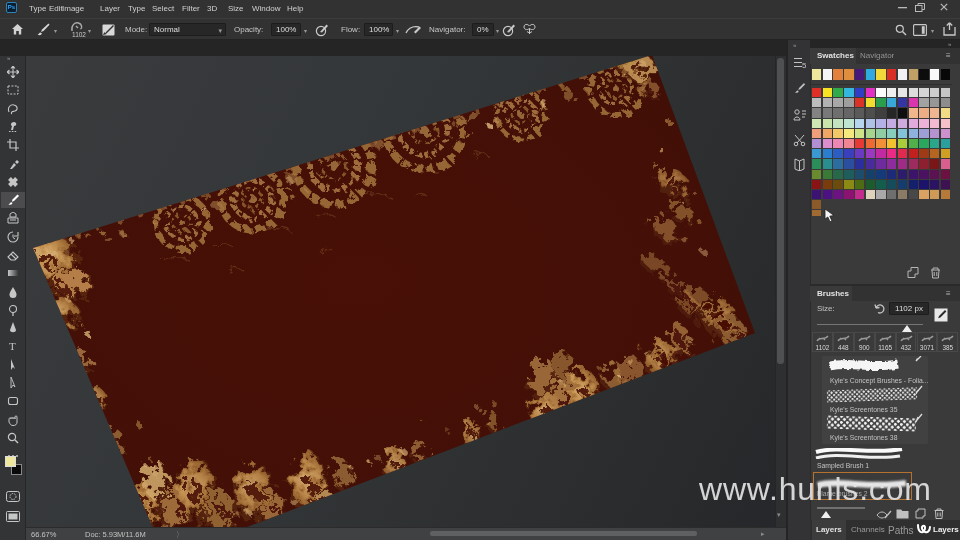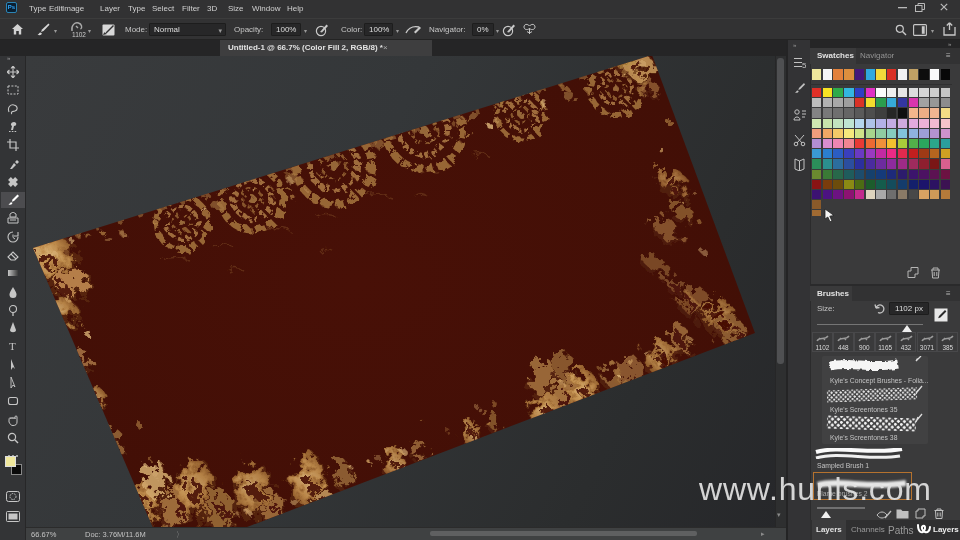--- a/index.html
+++ b/index.html
@@ -68,21 +68,21 @@
     </svg>
  <span class="abs" style="left:125px;top:6px">Mode:</span>
  <div class="fld" style="left:149px;top:4px;width:77px;height:13px">Normal<span style="position:absolute;right:3px;top:1px;color:#9a9a9a;font-size:7px">▾</span></div>
  <span class="abs" style="left:234px;top:6px">Opacity:</span>
  <div class="fld" style="left:271px;top:4px;width:30px;height:13px">100%</div>
     <span class="cv" style="left:304px;top:8px">▾</span>
  <svg style="left:315px;top:4px" width="14" height="14" viewBox="0 0 14 14">
       <circle cx="6" cy="8" r="4.6" fill="none" stroke="#c9c9c9" stroke-width="1.2"></circle>
       <path d="M5 9 L11.5 1.5 L13 3 L7 9.5 Z" fill="#c9c9c9"></path>
     </svg>
- <span class="abs" style="left:341px;top:6px">Color:</span>
+ <span class="abs" style="left:341px;top:6px">Flow:</span>
  <div class="fld" style="left:364px;top:4px;width:29px;height:13px">100%</div>
     <span class="cv" style="left:396px;top:8px">▾</span>
  <svg style="left:405px;top:4px" width="16" height="14" viewBox="0 0 16 14">
       <path d="M1 10 C4 4 9 3 14 4" fill="none" stroke="#c9c9c9" stroke-width="1.3"></path>
       <path d="M9 9 L14.5 3.5 L16 5 L10.5 10.5 Z" fill="#c9c9c9"></path>
     </svg>
  <span class="abs" style="left:429px;top:6px">Navigator:</span>
  <div class="fld" style="left:472px;top:4px;width:22px;height:13px">0%</div>
     <span class="cv" style="left:496px;top:8px">▾</span>
  <svg style="left:502px;top:4px" width="14" height="14" viewBox="0 0 14 14">
@@ -102,21 +102,20 @@
       <rect x="8.8" y="2.2" width="2.9" height="7.6" fill="#c9c9c9"></rect>
     </svg>
  <span class="cv" style="left:931px;top:8px">▾</span>
  <svg style="left:943px;top:3px" width="13" height="14" viewBox="0 0 13 14">
       <path d="M1 5 L1 13 L12 13 L12 5" fill="none" stroke="#c9c9c9" stroke-width="1.3"></path>
       <path d="M6.5 0.8 L6.5 8 M6.5 0.8 L3.8 3.5 M6.5 0.8 L9.2 3.5" stroke="#c9c9c9" stroke-width="1.3" fill="none"></path>
     </svg>
 </div>
 
 <div id="tabbar">
- <div class="tab" style="left:220px;width:212px;background:#3e3e3f;color:#e2e2e2;padding-left:8px;font-weight:bold">Untitled-1 @ 66.7% (Color Fill 2, RGB/8) *<span style="color:#aaa;font-weight:normal">×</span></div>
 </div>
 
 <div id="toolbar">
  <div class="abs" style="left:7px;top:-1px;color:#9a9a9a;font-size:6px">»</div>
  <svg width="0" height="0">
       <defs>
         <linearGradient id="tgrad" x1="0" y1="0" x2="1" y2="0">
           <stop offset="0" stop-color="#c6c6c6"></stop>
           <stop offset="1" stop-color="#3a3a3a"></stop>
         </linearGradient>
@@ -507,21 +506,21 @@
   </g>
 </g>
 </svg>
  <div class="abs" style="left:749px;top:0;width:11px;height:471px;background:#2e2f30;border-left:1px solid #262627"></div>
  <div class="abs" style="left:751px;top:2px;width:7px;height:306px;background:#4f5052;border-radius:3px"></div>
  <div class="abs" style="left:751px;top:455px;color:#8a8a8a;font-size:7px">▾</div>
 </div>
 
 <div id="statusbar">
  <span class="abs" style="left:5px;top:2px">66.67%</span>
- <span class="abs" style="left:59px;top:2px">Doc: 3.76M/11.6M</span>
+ <span class="abs" style="left:59px;top:2px">Doc: 5.93M/11.6M</span>
  <span class="abs" style="left:150px;top:2px;color:#9a9a9a">〉</span>
  <div class="abs" style="left:404px;top:3px;width:267px;height:5px;background:#5f6061;border-radius:2px"></div>
  <span class="abs" style="left:735px;top:2px;color:#8a8a8a;font-size:7px">▸</span>
 </div>
 
 <div id="panels">
  <div class="abs" style="left:0;top:0;width:22px;height:500px;background:#333335"></div>
 <div class="abs" style="left:22px;top:0;width:1px;height:500px;background:#2b2b2c"></div>
 <div class="abs" style="left:5px;top:2px;color:#9a9a9a;font-size:6px">»</div>
 <svg style="left:5px;top:16px" width="13" height="13" viewBox="0 0 13 13">

